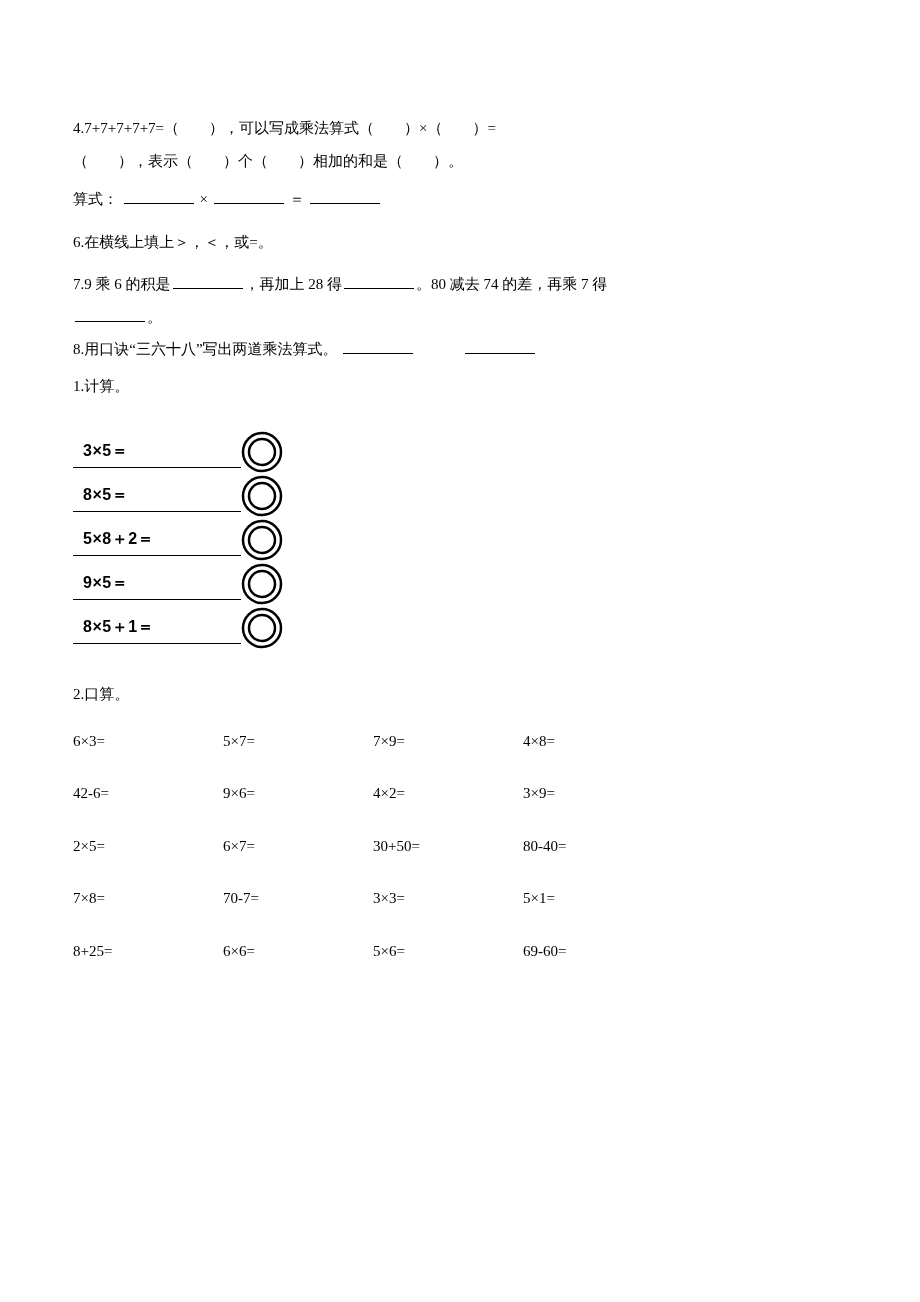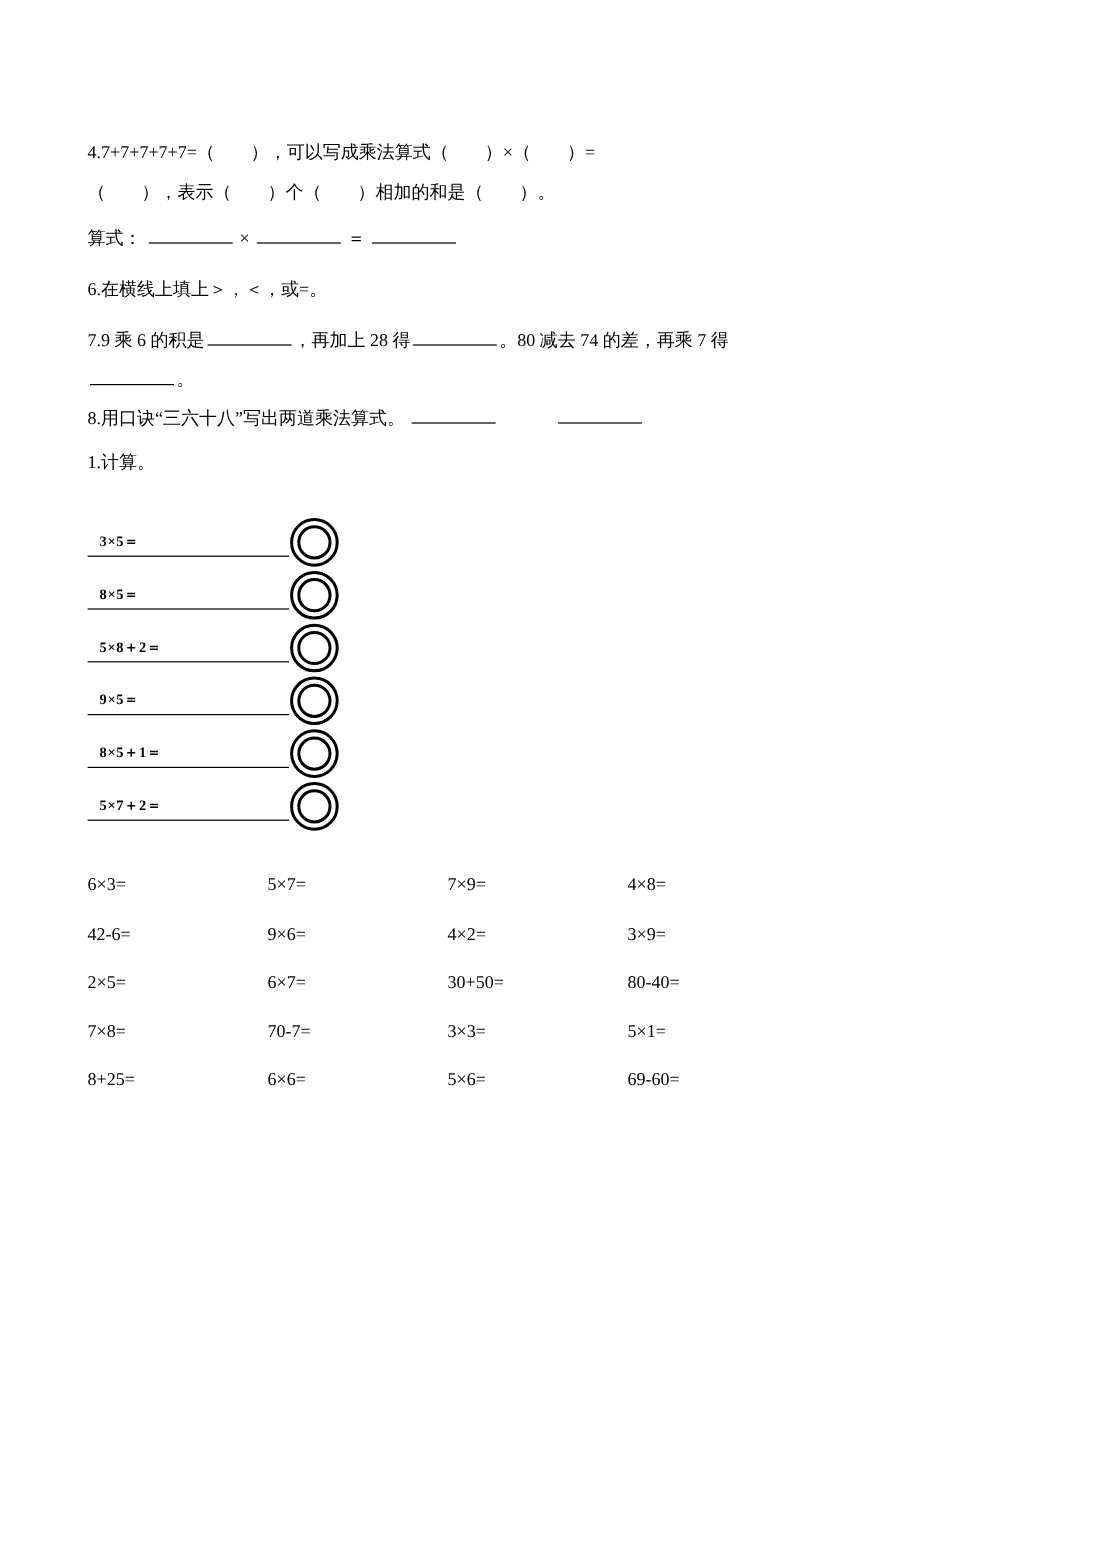--- a/index.html
+++ b/index.html
@@ -47,37 +47,37 @@
   }
   .calc-row {
     display: flex;
     align-items: center;
     height: 44px;
   }
   .calc-label {
     flex: 1;
     border-bottom: 1.5px solid #000;
     padding-left: 10px;
-    font-family: Liberation Serif, serif;
-    font-size: 12px;
+    font-family: Liberation Sans, sans-serif;
+    font-size: 16px;
     font-weight: bold;
     letter-spacing: 0.5px;
   }
   .ring {
     width: 42px;
     height: 42px;
     display: inline-block;
   }
   .ring svg {
     display: block;
   }
   .mental-grid {
     display: grid;
     grid-template-columns: 150px 150px 150px 150px;
-    row-gap: 12px;
+    row-gap: 24px;
     margin-top: 18px;
   }
   .mental-grid div {
     white-space: nowrap;
   }
 </style>
 </head>
 <body>
 
 <div class="page">
@@ -154,31 +154,23 @@
     </div>
     <div class="calc-row">
       <div class="calc-label">8×5＋1＝</div>
       <span class="ring">
         <svg viewBox="0 0 42 42">
             <circle cx="21" cy="21" r="19" fill="none" stroke="#000" stroke-width="2.5"></circle>
             <circle cx="21" cy="21" r="13" fill="none" stroke="#000" stroke-width="2.5"></circle>
           </svg>
       </span>
     </div>
-    <div class="calc-row">
-      <div class="calc-label">5×7＋2＝</div>
-      <span class="ring">
-        <svg viewBox="0 0 42 42">
-            <circle cx="21" cy="21" r="19" fill="none" stroke="#000" stroke-width="2.5"></circle>
-            <circle cx="21" cy="21" r="13" fill="none" stroke="#000" stroke-width="2.5"></circle>
-          </svg>
-      </span>
-    </div>
   </div>
 
+  <div class="line" style="margin-top:24px;">2.口算。</div>
 
   <div class="mental-grid">
     <div>6×3=</div>
     <div>5×7=</div>
     <div>7×9=</div>
     <div>4×8=</div>
     <div>42-6=</div>
     <div>9×6=</div>
     <div>4×2=</div>
     <div>3×9=</div>

